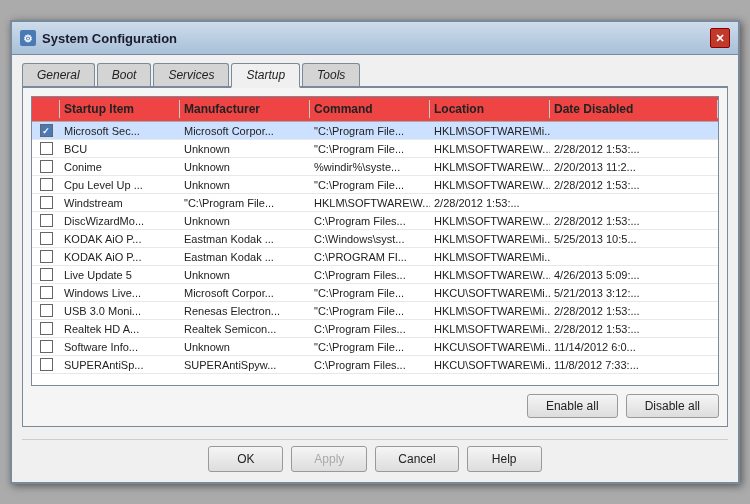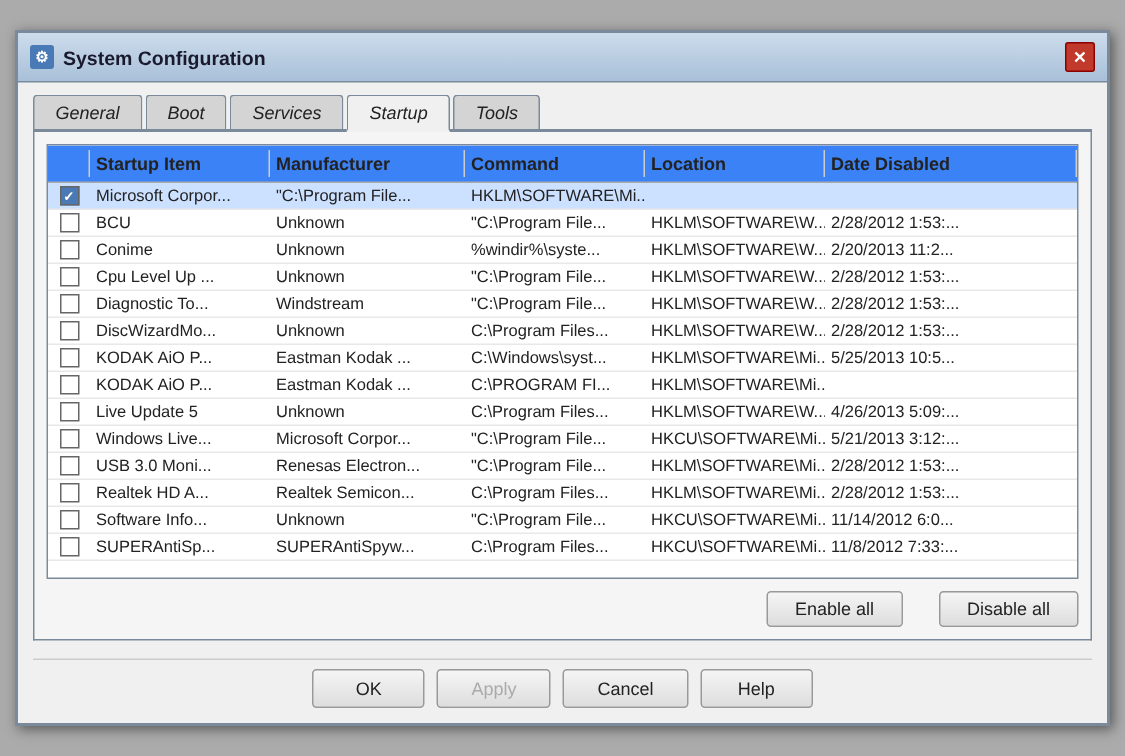--- a/index.html
+++ b/index.html
@@ -102,21 +102,21 @@
       border: 1px solid #7a8a9a;
       background: white;
       overflow: hidden;
       height: 290px;
       display: flex;
       flex-direction: column;
     }
     .table-header {
       display: grid;
       grid-template-columns: 28px 120px 130px 120px 120px 1fr;
-      background: #3b82f6;
+      background: #ef4444;
       border-bottom: 1px solid #aaa;
       padding: 3px 0;
     }
     .table-header-cell {
       padding: 2px 4px;
       font-weight: bold;
       font-size: 12px;
       color: #222;
       border-right: 1px solid #ccc;
     }
@@ -163,21 +163,21 @@
     }
     .checkbox.checked::after {
       content: '✓';
       color: white;
       font-size: 9px;
       font-weight: bold;
     }
     .action-row {
       display: flex;
       justify-content: flex-end;
-      gap: 24px;
+      gap: 8px;
       margin-top: 8px;
     }
     .action-btn {
       padding: 4px 18px;
       background: linear-gradient(to bottom, #f5f5f5, #ddd);
       border: 1px solid #999;
       border-radius: 3px;
       cursor: pointer;
       font-size: 12px;
       color: #222;
@@ -235,20 +235,21 @@
           <div class="table-header-cell">Manufacturer</div>
           <div class="table-header-cell">Command</div>
           <div class="table-header-cell">Location</div>
           <div class="table-header-cell">Date Disabled</div>
         </div>
         <div class="table-body" id="table-body">
         <div class="table-row selected">
               <div class="checkbox-cell table-cell">
                 <div class="checkbox checked"></div>
               </div>
+              <div class="table-cell">Microsoft Sec...</div>
               <div class="table-cell">Microsoft Corpor...</div>
               <div class="table-cell">"C:\Program File...</div>
               <div class="table-cell">HKLM\SOFTWARE\Mi...</div>
               <div class="table-cell"></div>
             </div>
             <div class="table-row">
               <div class="checkbox-cell table-cell">
                 <div class="checkbox"></div>
               </div>
               <div class="table-cell">BCU</div>
@@ -274,21 +275,20 @@
               <div class="table-cell">Cpu Level Up ...</div>
               <div class="table-cell">Unknown</div>
               <div class="table-cell">"C:\Program File...</div>
               <div class="table-cell">HKLM\SOFTWARE\W...</div>
               <div class="table-cell">2/28/2012 1:53:...</div>
             </div>
             <div class="table-row">
               <div class="checkbox-cell table-cell">
                 <div class="checkbox"></div>
               </div>
-              <div class="table-cell">Diagnostic To...</div>
               <div class="table-cell">Windstream</div>
               <div class="table-cell">"C:\Program File...</div>
               <div class="table-cell">HKLM\SOFTWARE\W...</div>
               <div class="table-cell">2/28/2012 1:53:...</div>
             </div>
             <div class="table-row">
               <div class="checkbox-cell table-cell">
                 <div class="checkbox"></div>
               </div>
               <div class="table-cell">DiscWizardMo...</div>

